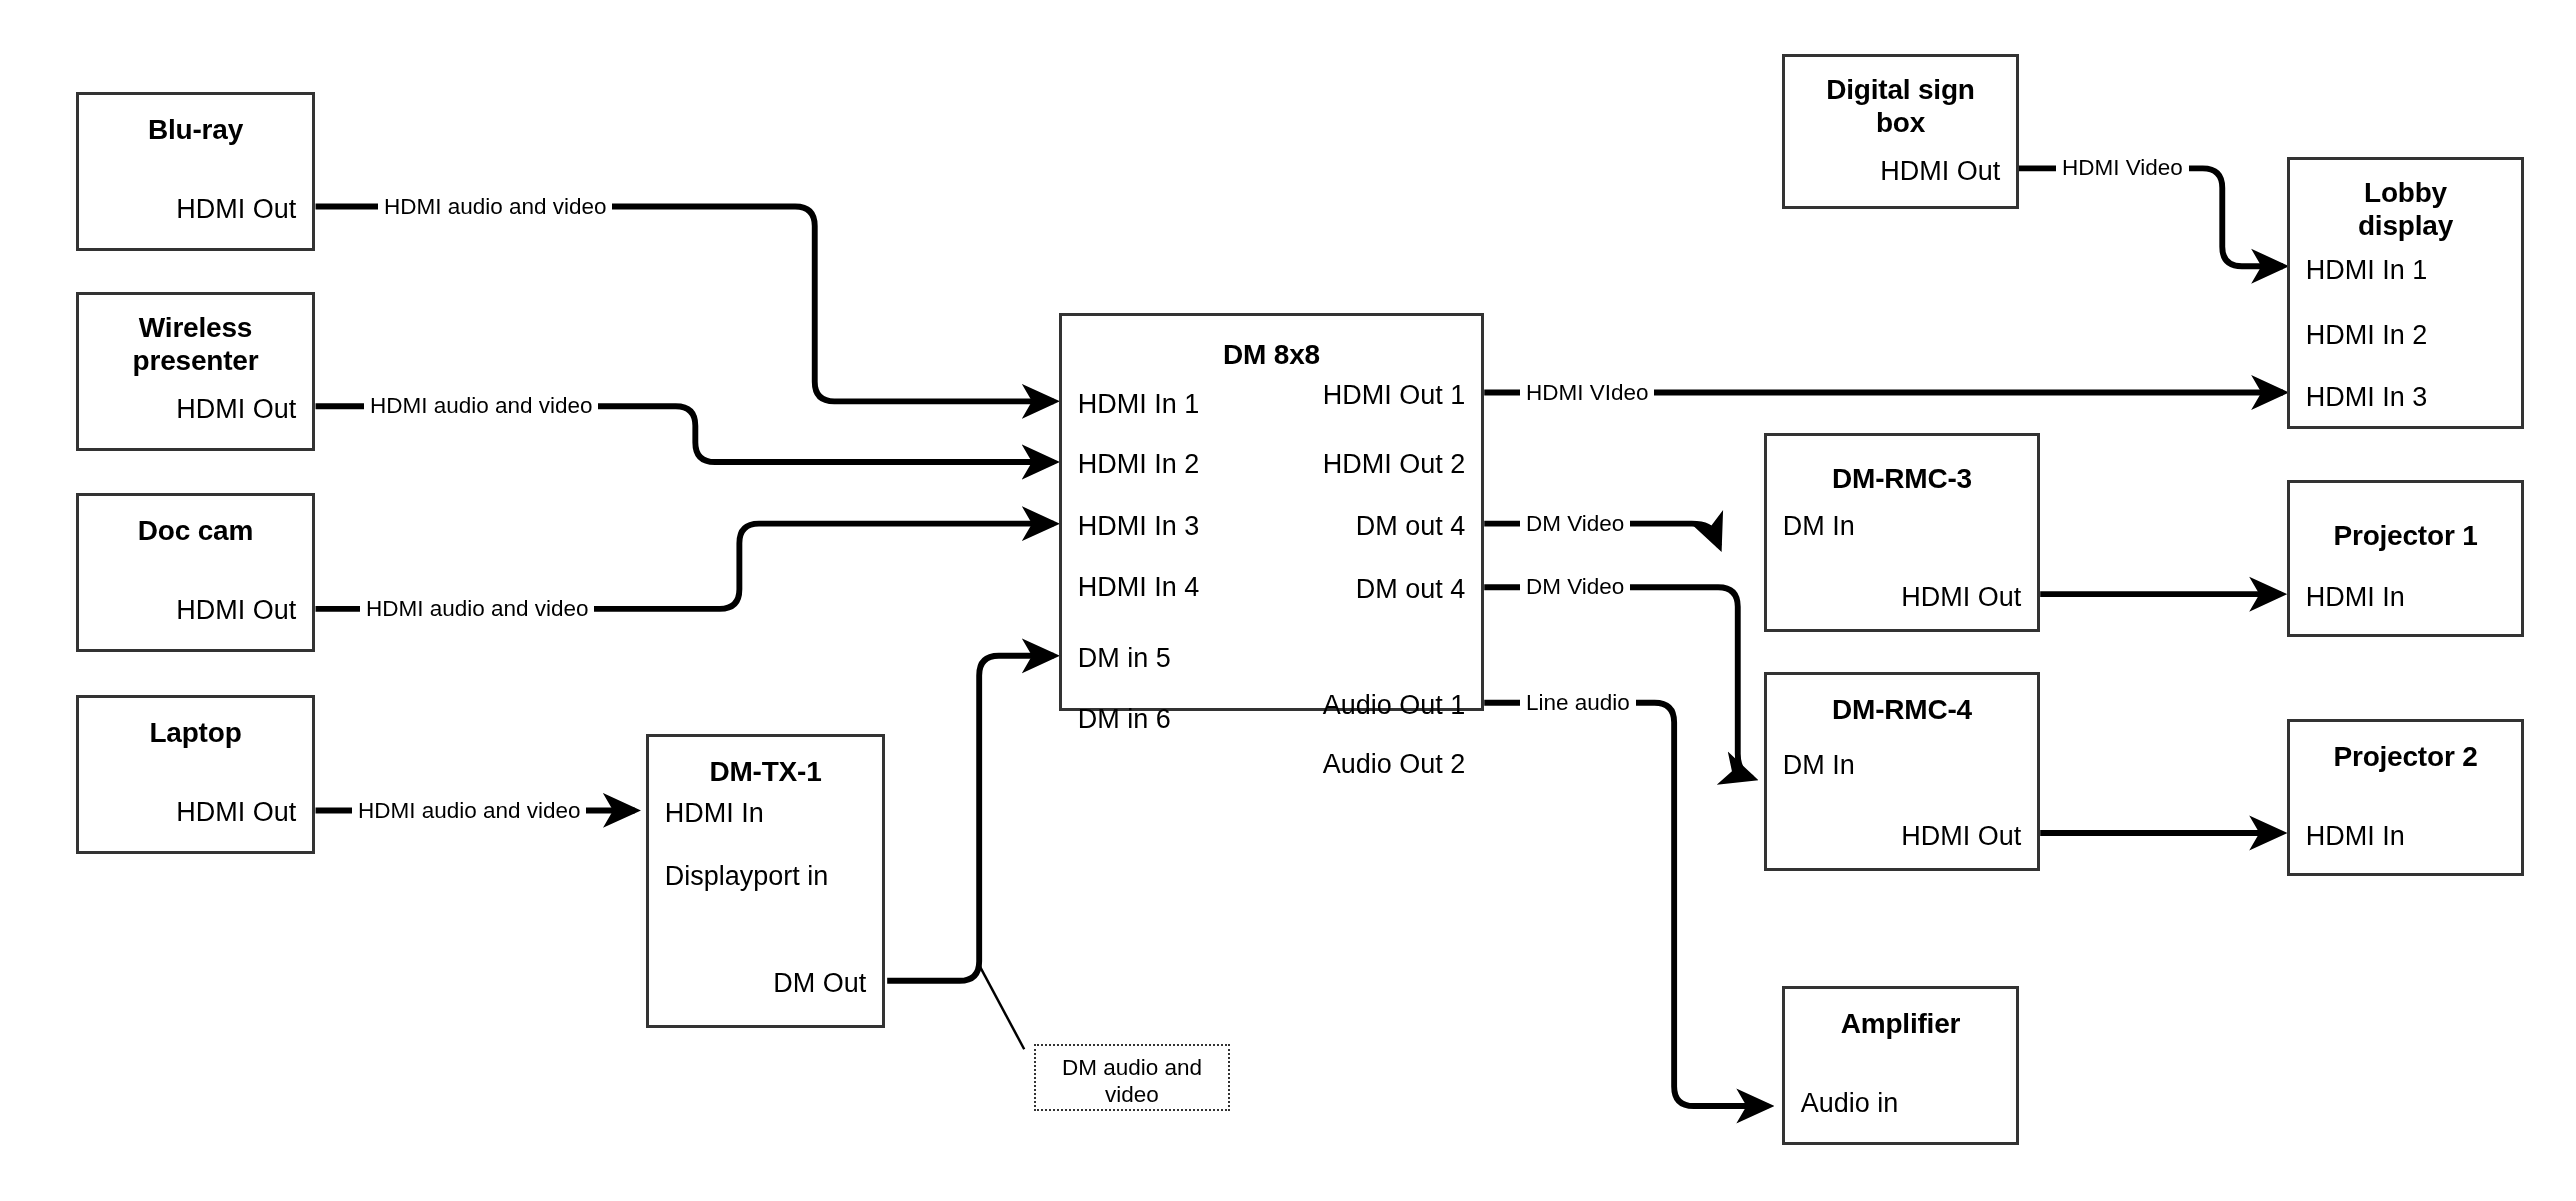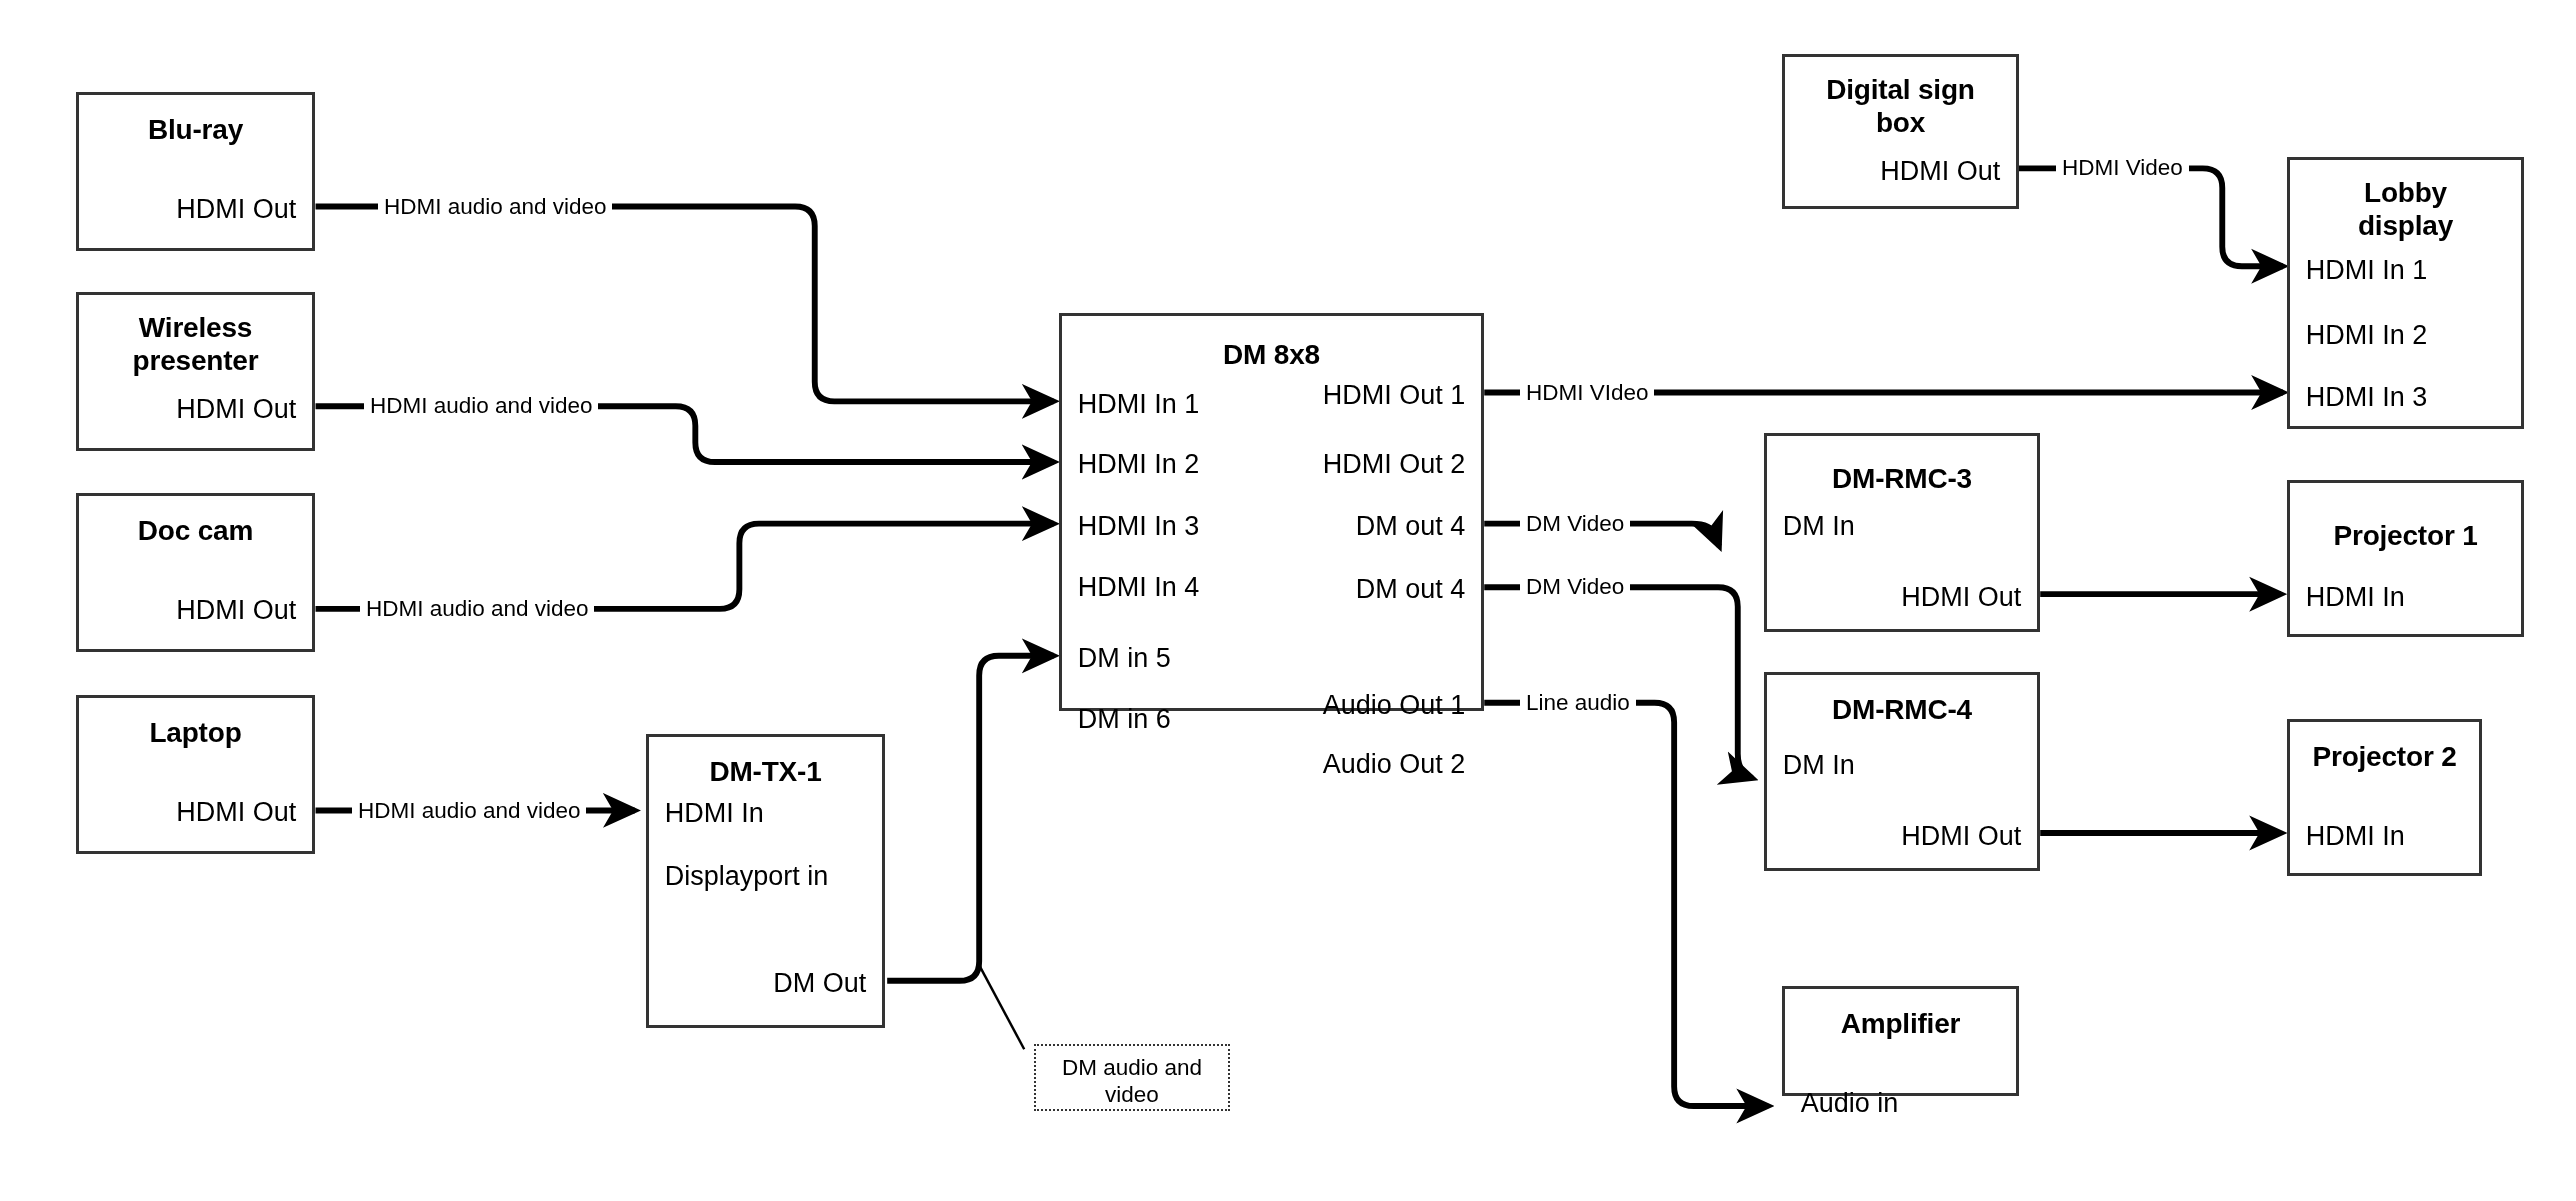--- a/index.html
+++ b/index.html
@@ -161,26 +161,26 @@
     <div class="title" style="top:17.6px;">DM-RMC-4</div>
     <div class="port left" style="top:76px;">DM In</div>
     <div class="port right" style="top:147px;">HDMI Out</div>
   </div>
 
   <div class="node" style="left:2287px;top:480px;width:237px;height:157px;">
     <div class="title" style="top:36px;">Projector 1</div>
     <div class="port left" style="top:100px;">HDMI In</div>
   </div>
 
-  <div class="node" style="left:2287px;top:719px;width:195px;height:157px;">
+  <div class="node" style="left:2287px;top:719px;width:237px;height:157px;">
     <div class="title" style="top:17.6px;">Projector 2</div>
     <div class="port left" style="top:100px;">HDMI In</div>
   </div>
 
-  <div class="node" style="left:1782px;top:986px;width:237px;height:110px;">
+  <div class="node" style="left:1782px;top:986px;width:237px;height:159px;">
     <div class="title" style="top:17.6px;">Amplifier</div>
     <div class="port left" style="top:100px;">Audio in</div>
   </div>
 
   <div class="wirelabel" style="left:378px;top:207px;">HDMI audio and video</div>
   <div class="wirelabel" style="left:364px;top:406px;">HDMI audio and video</div>
   <div class="wirelabel" style="left:360px;top:609px;">HDMI audio and video</div>
   <div class="wirelabel" style="left:352px;top:811px;">HDMI audio and video</div>
   <div class="wirelabel" style="left:2056px;top:168px;">HDMI Video</div>
   <div class="wirelabel" style="left:1520px;top:393px;">HDMI VIdeo</div>

